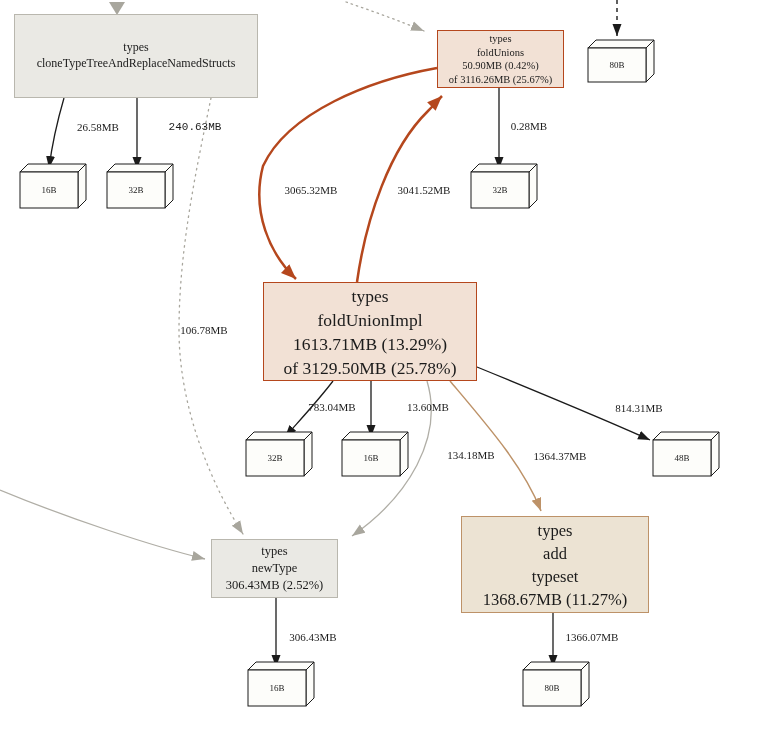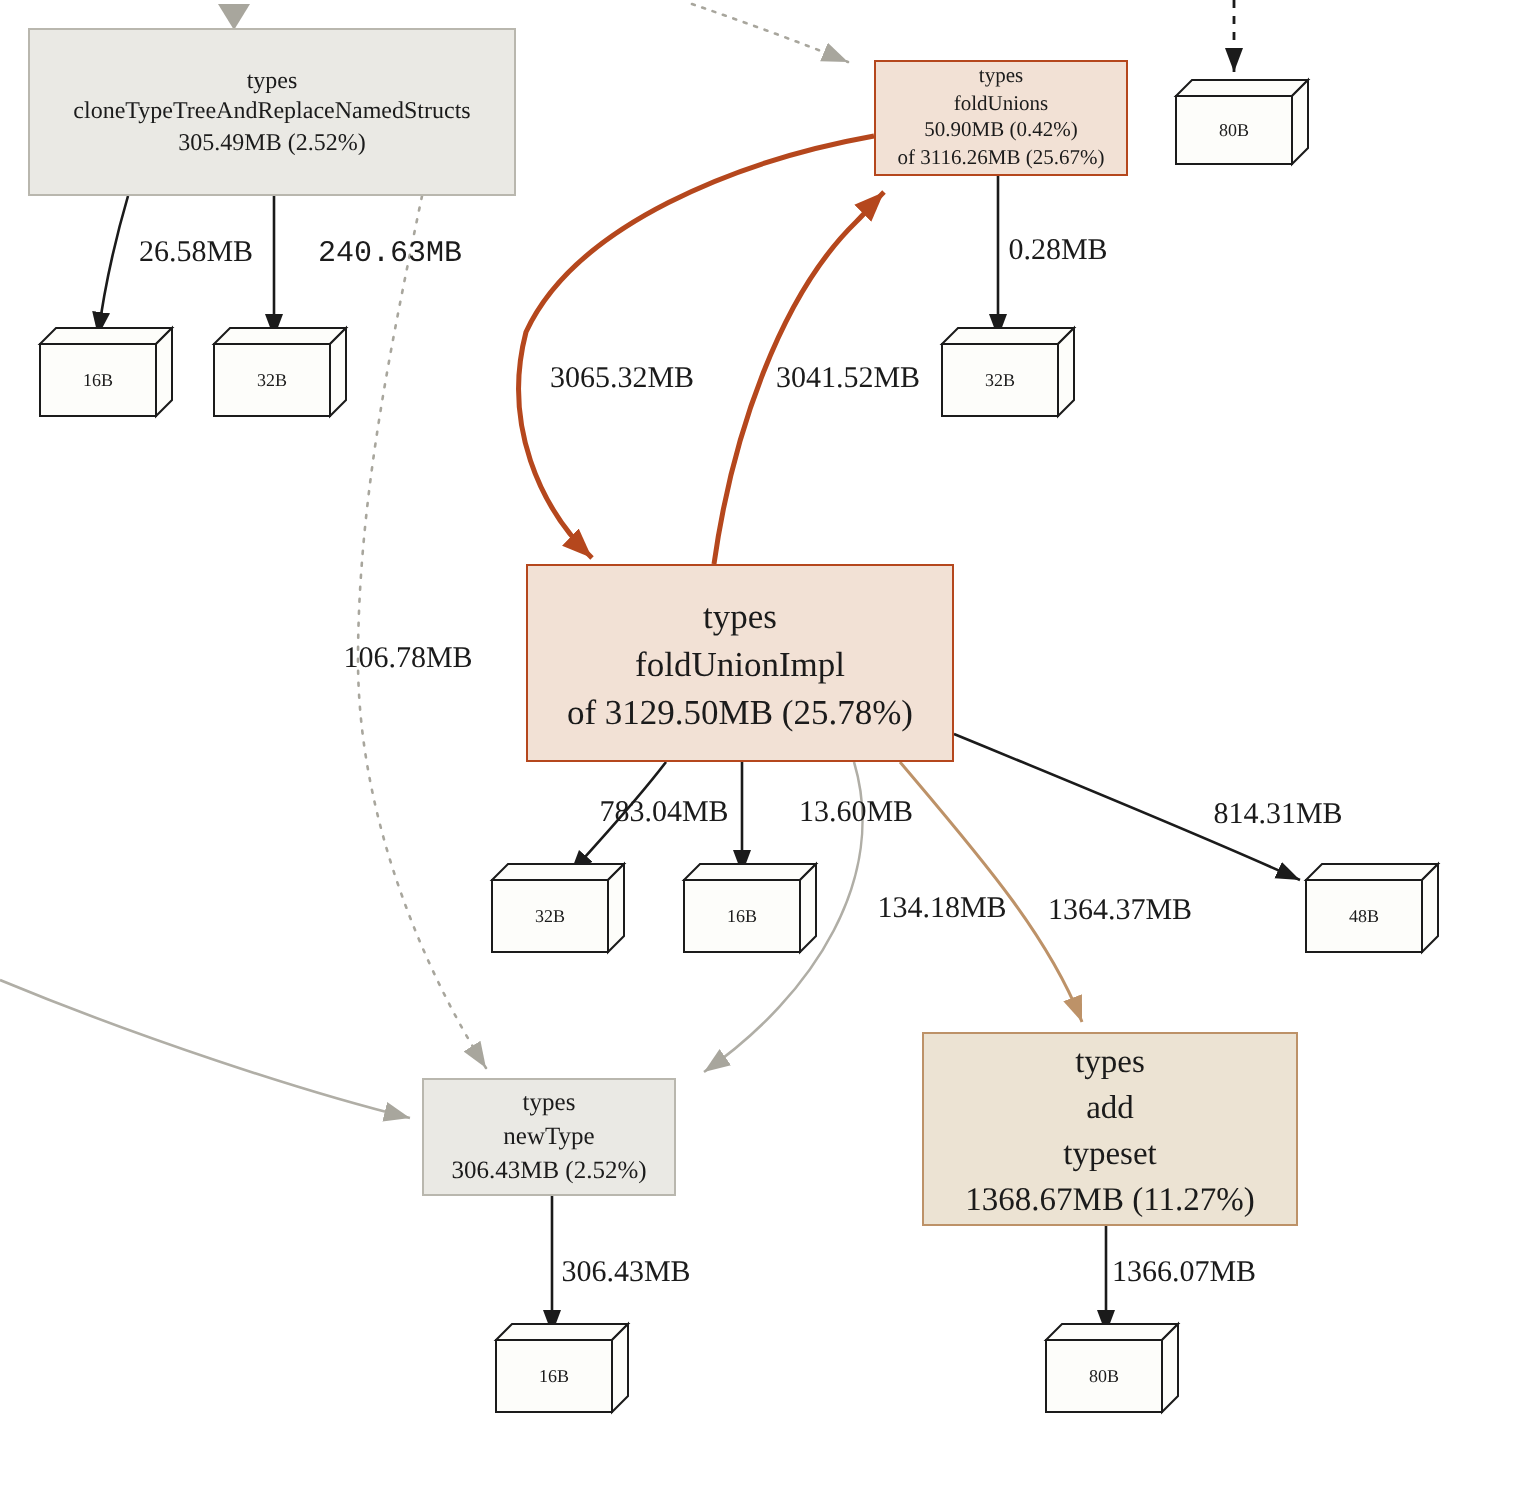--- a/index.html
+++ b/index.html
@@ -11,21 +11,21 @@
   .node{
     position:absolute;box-sizing:border-box;text-align:center;
     display:flex;flex-direction:column;justify-content:center;
     line-height:1.25;
   }
   .node-gray{background:#eae9e4;border:1px solid #b9b7ae;}
   .node-hot{background:#f2e1d5;border:1.5px solid #b5471d;}
   .node-warm{background:#ece3d3;border:1.5px solid #bd9268;}
   .edge-label{
     position:absolute;transform:translate(-50%,-50%);
-    font-size:15px;white-space:nowrap;
+    font-size:11px;white-space:nowrap;
   }
   .leaf-text{font-size:9px;fill:#1b1b1b;font-family:"Liberation Serif","DejaVu Serif",serif;}
   .clone-font{font-size:12px;line-height:15.6px;}
   .foldunions-font{font-size:10.5px;line-height:13.5px;}
   .impl-font{font-size:17.5px;line-height:24px;}
   .newtype-font{font-size:12.5px;line-height:17px;}
   .typeset-font{font-size:16.5px;line-height:23px;}
 </style>
 </head>
 <body>
@@ -142,33 +142,33 @@
       <path d="M523,670 L531,662 L589,662 L581,670 Z"></path>
       <path d="M581,670 L589,662 L589,698 L581,706 Z"></path>
       <rect x="523" y="670" width="58" height="36"></rect>
       <text class="leaf-text" x="552" y="691" text-anchor="middle" stroke="none">80B</text>
     </g>
   </svg>
 
   <div class="node node-gray clone-font" style="left:14px;top:14px;width:244px;height:84px;">
     <div>types</div>
     <div>cloneTypeTreeAndReplaceNamedStructs</div>
-    <div>305.49MB (2.52%)</div>
   </div>
 
   <div class="node node-hot foldunions-font" style="left:437px;top:30px;width:127px;height:58px;">
     <div>types</div>
     <div>foldUnions</div>
     <div>50.90MB (0.42%)</div>
     <div>of 3116.26MB (25.67%)</div>
   </div>
 
   <div class="node node-hot impl-font" style="left:263px;top:282px;width:214px;height:99px;">
     <div>types</div>
     <div>foldUnionImpl</div>
+    <div>1613.71MB (13.29%)</div>
     <div>of 3129.50MB (25.78%)</div>
   </div>
 
   <div class="node node-gray newtype-font" style="left:211px;top:539px;width:127px;height:59px;">
     <div>types</div>
     <div>newType</div>
     <div>306.43MB (2.52%)</div>
   </div>
 
   <div class="node node-warm typeset-font" style="left:461px;top:516px;width:188px;height:97px;">

